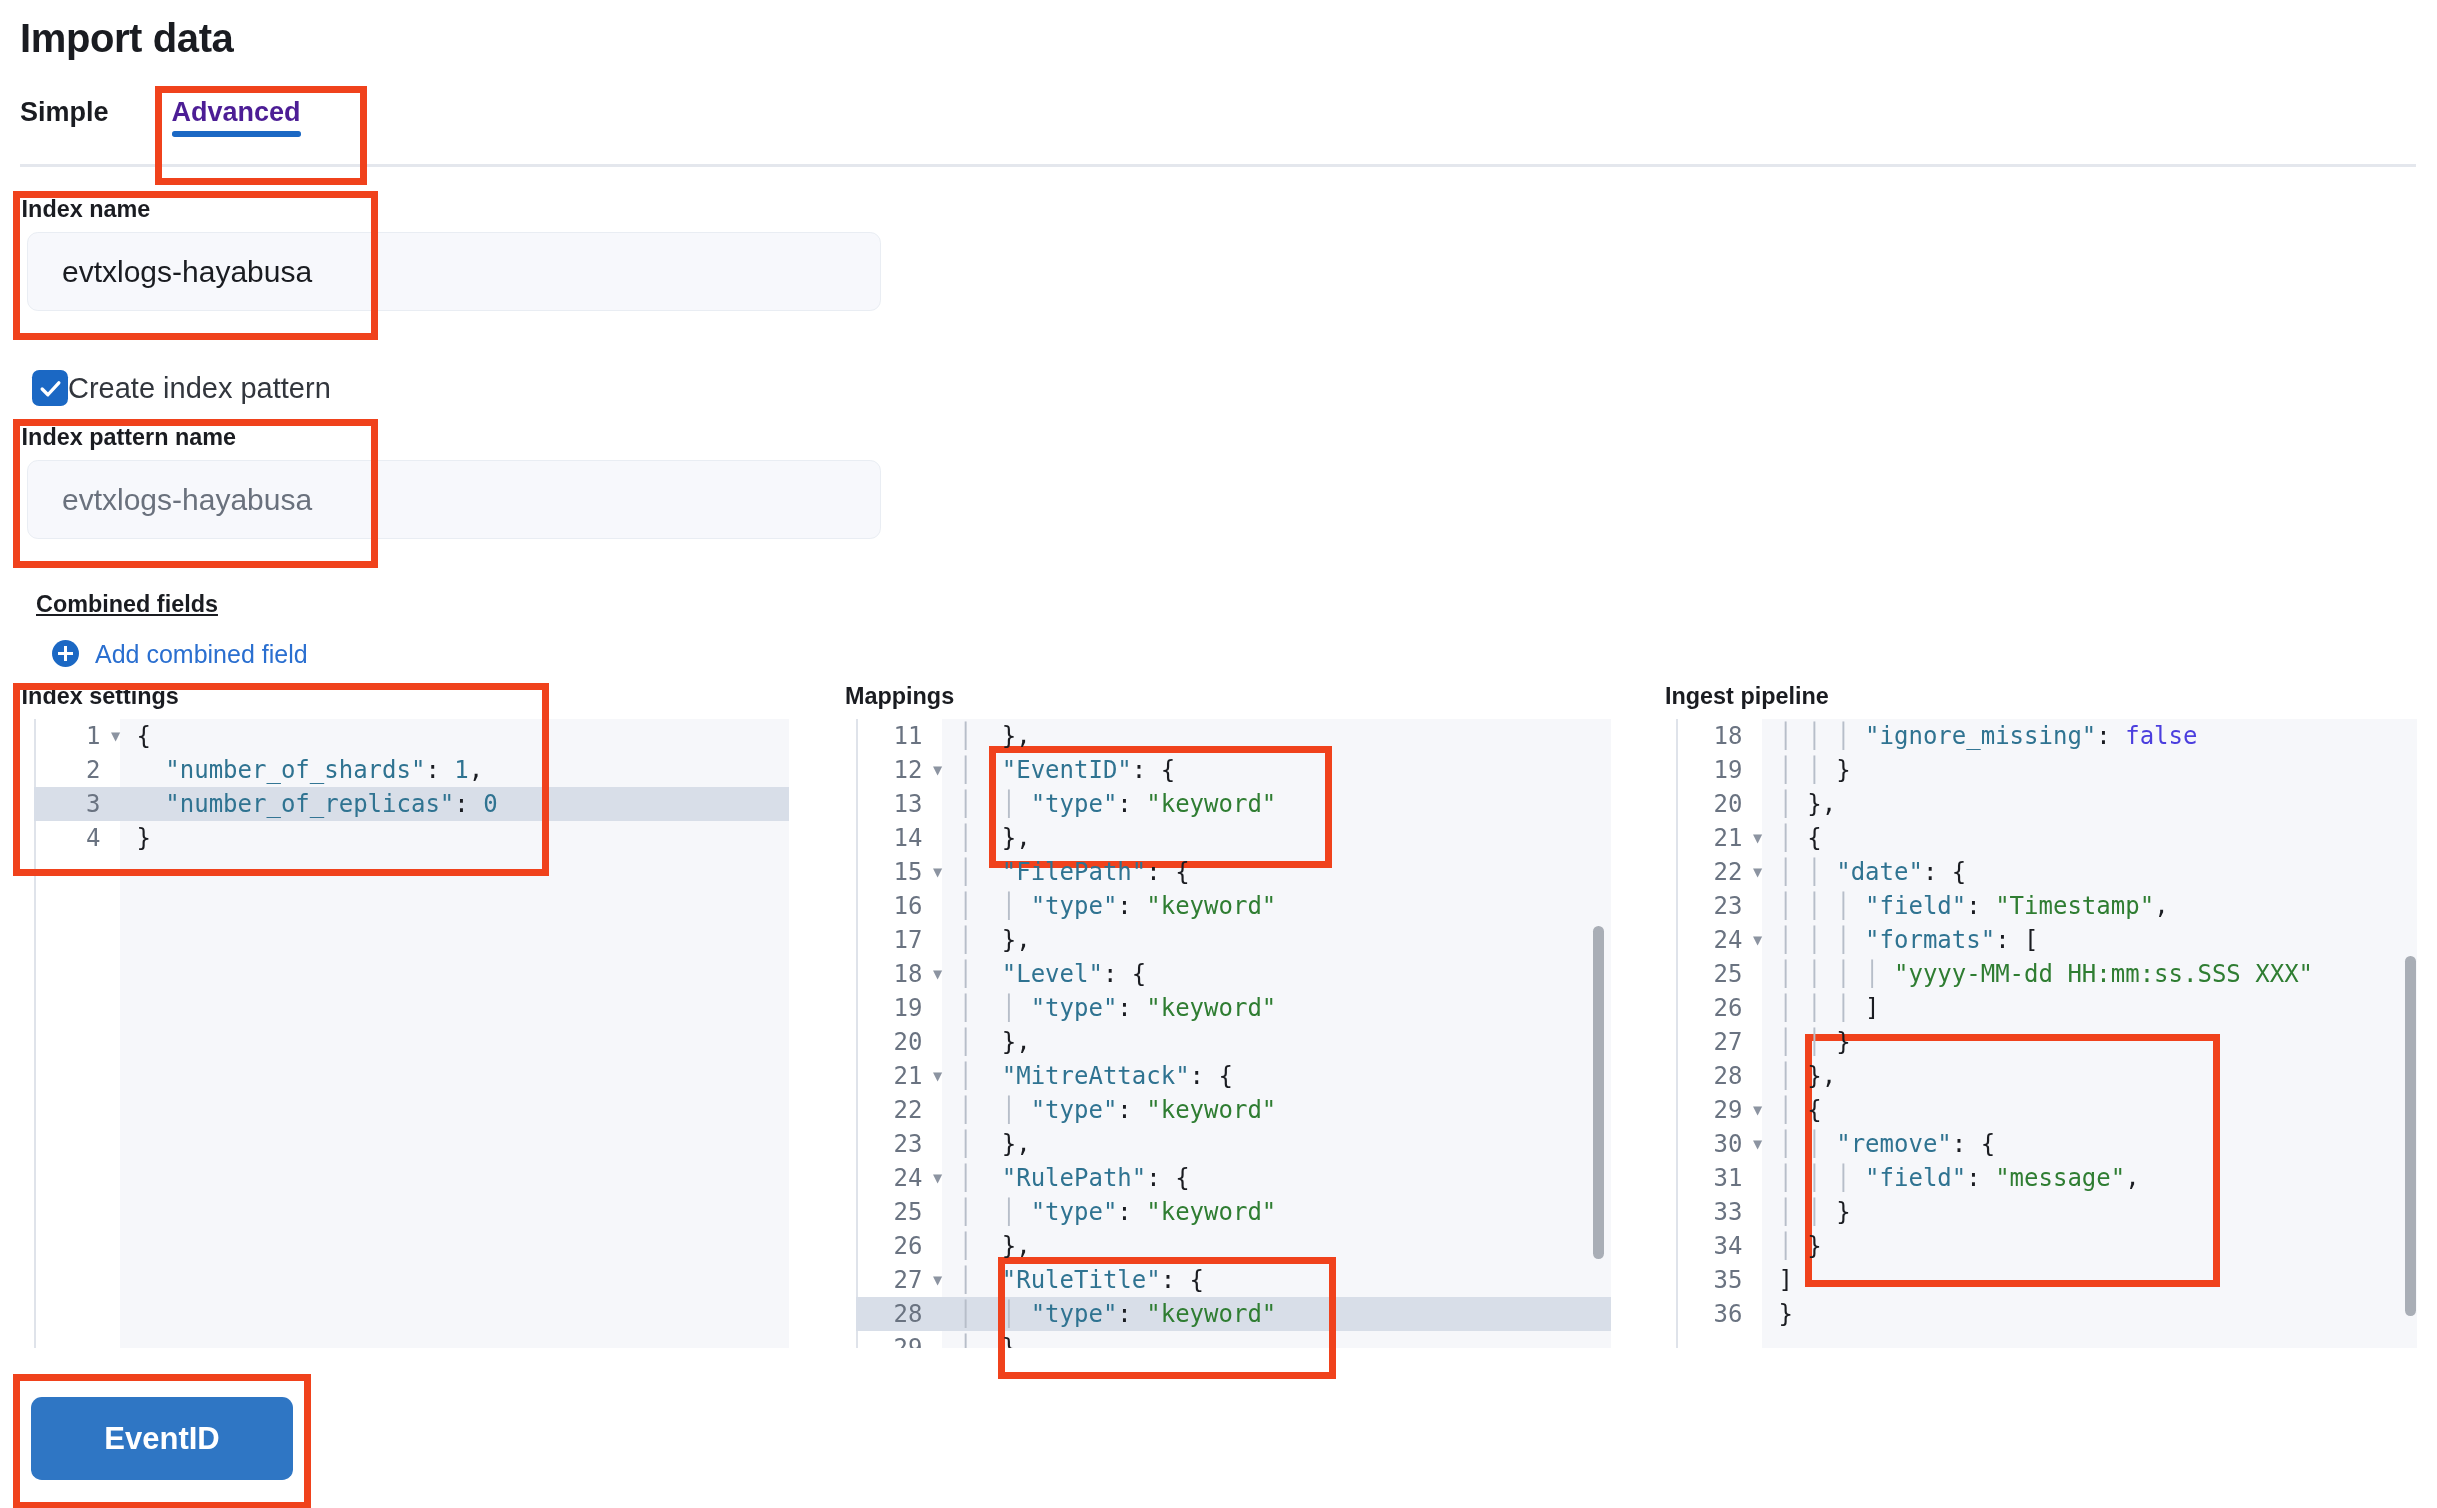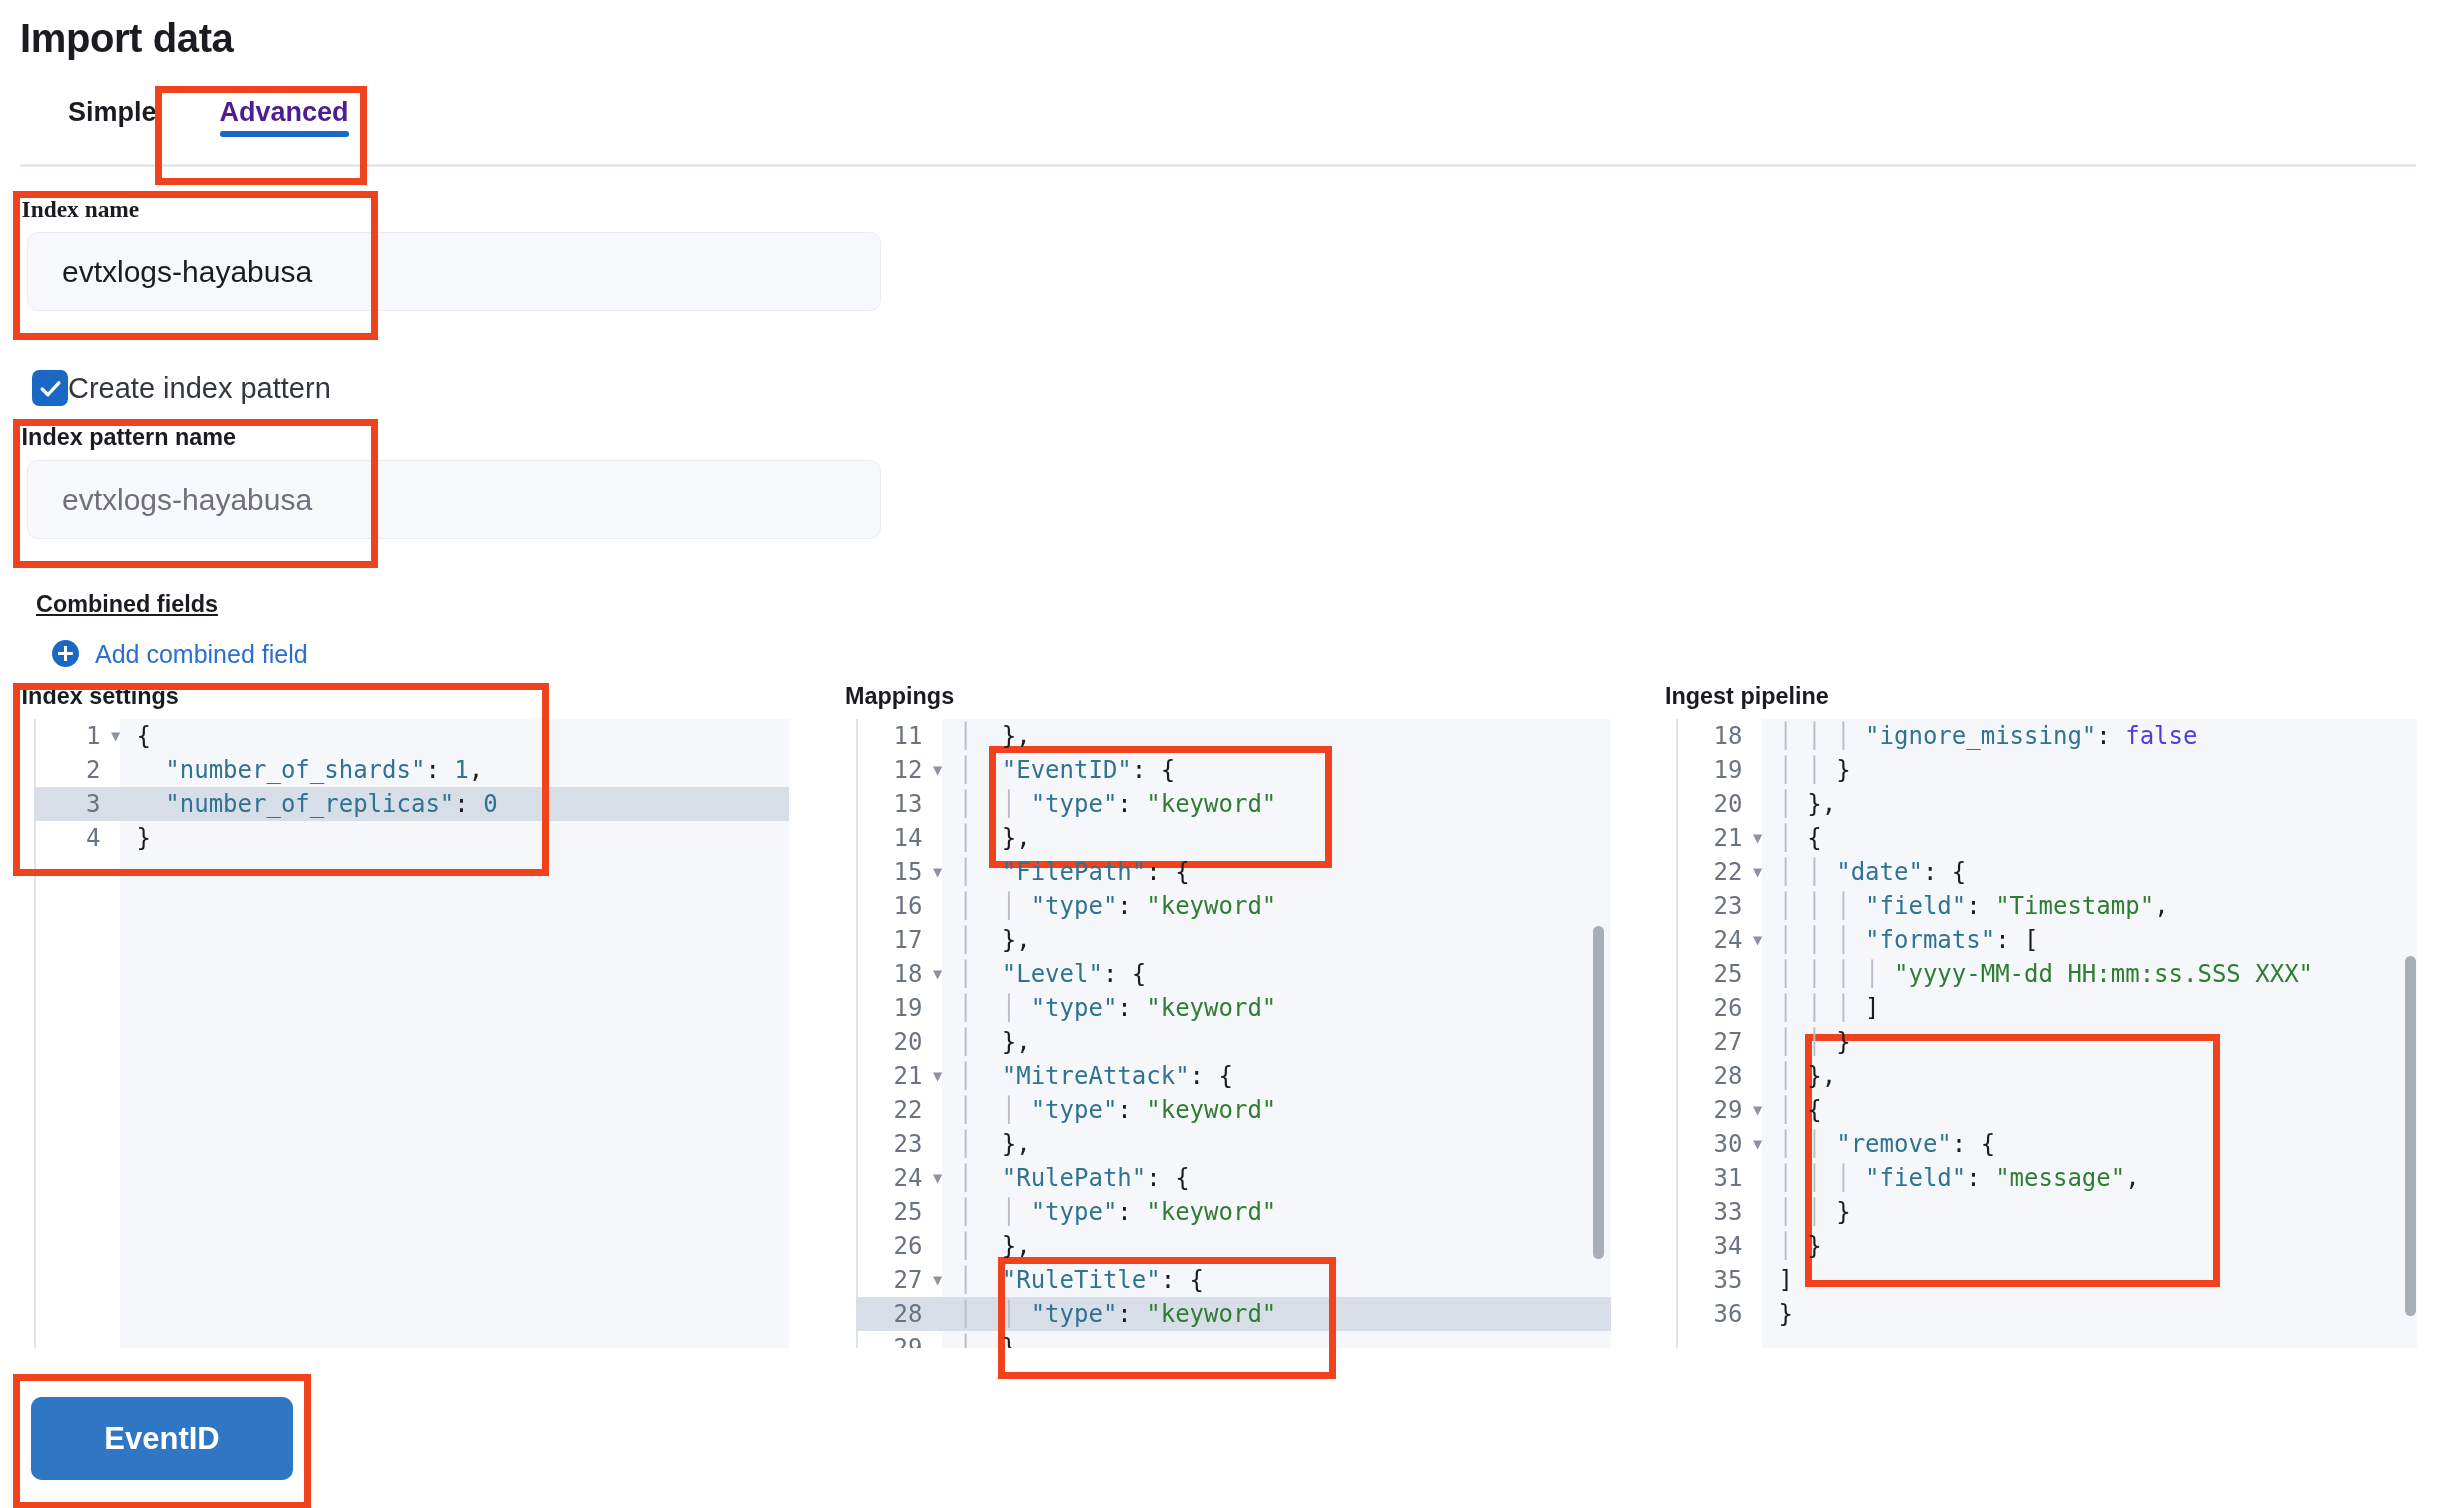--- a/index.html
+++ b/index.html
@@ -13,21 +13,21 @@
   
   .page-title {
     position: absolute; left: 20px; top: 16px;
     font-size: 40px; font-weight: bold; color: #1a1c21;
     letter-spacing: -0.4px;
   }
 
   
   .tabs {
     position: absolute; left: 20px; top: 97px;
-    display: flex; align-items: flex-end; gap: 0; margin-left: 48px;
+    display: flex; align-items: flex-end; gap: 0;
   }
   .tab {
     font-size: 27px; font-weight: bold; color: #1a1c21;
     padding: 0 25px 20px 0; position: relative; cursor: pointer;
     background: none; border: none; font-family: inherit;
   }
   .tab.first { padding-left: 0; }
   .tab.selected { color: #4c1d95; padding-left: 38px; padding-right: 38px; }
   .tab.selected::after {
     content: ""; position: absolute; left: 38px; right: 38px; bottom: 10.8px;
@@ -146,21 +146,21 @@
 <body>
 
 <div class="page-title">Import data</div>
 
 <div class="tabs">
   <button class="tab first">Simple</button>
   <button class="tab selected">Advanced</button>
 </div>
 <div class="tab-divider"></div>
 
-<div class="field-label" style="left:21.6px; top:196px;font-family:Liberation Serif, serif;">Index name</div>
+<div class="field-label" style="left:21.6px; top:196px;">Index name</div>
 <div class="text-input filled" style="left:27px; top:232px; width:854px;">evtxlogs-hayabusa</div>
 
 <div class="checkbox-row">
   <span class="checkbox">
     <svg viewBox="0 0 24 24" fill="none" stroke="#ffffff" stroke-width="3.2" stroke-linecap="round" stroke-linejoin="round">
       <polyline points="4,12.5 9.5,18 20,6.5"></polyline>
     </svg>
   </span>
   <span class="checkbox-label">Create index pattern</span>
 </div>

